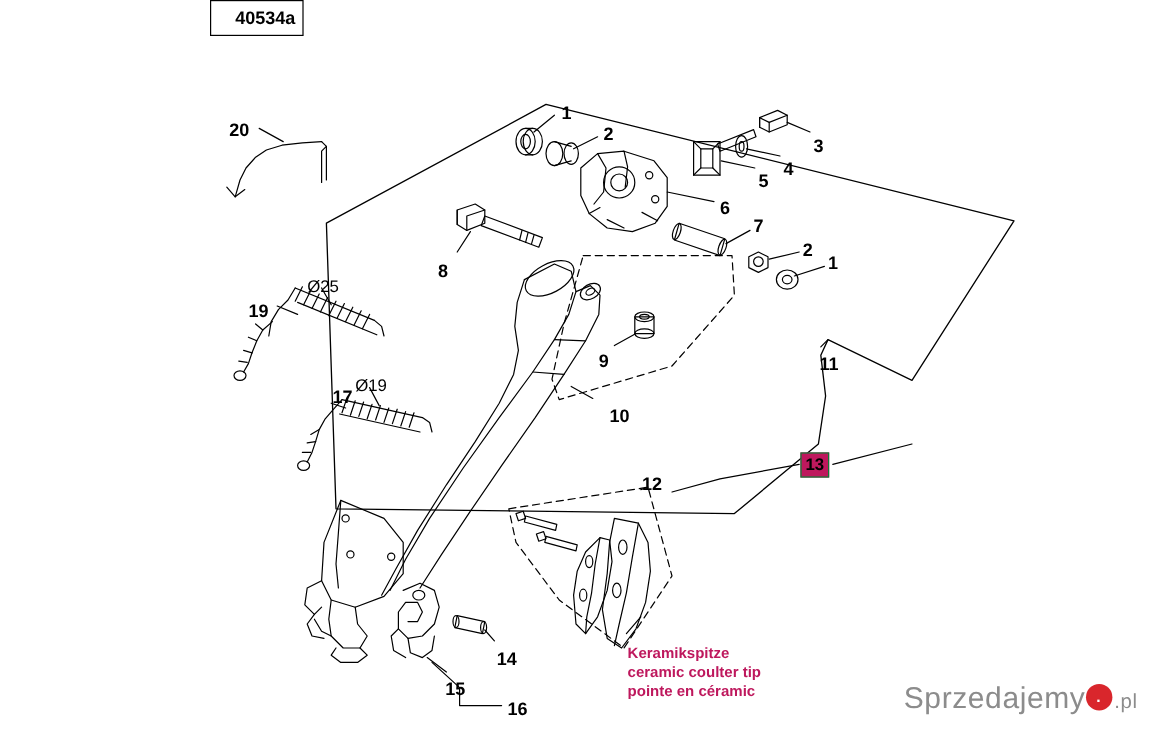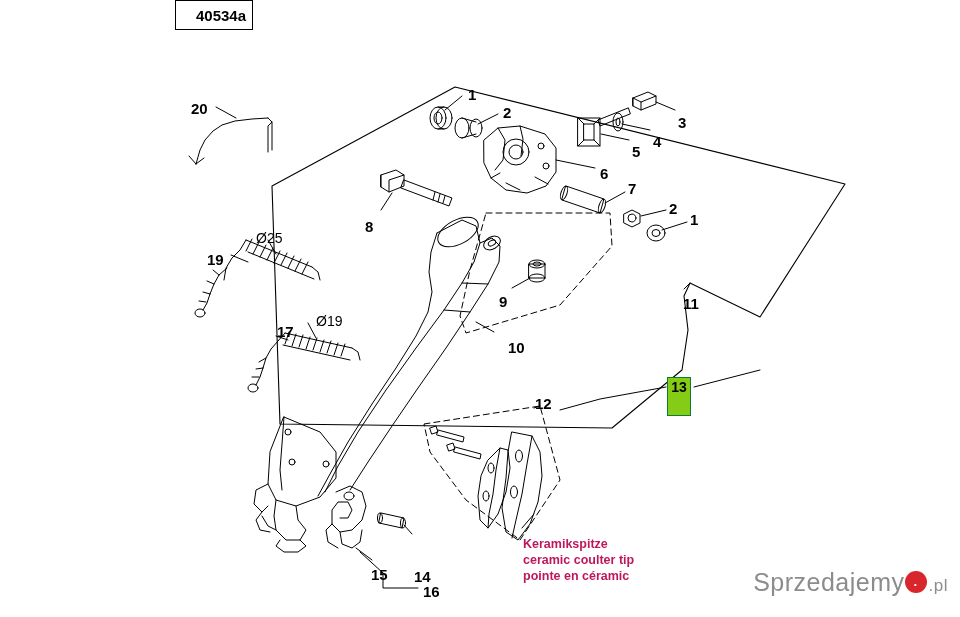--- a/index.html
+++ b/index.html
@@ -57,22 +57,22 @@
     font-family: "Liberation Sans", sans-serif;
     font-weight: bold;
     font-size: 15px;
     color: #000000;
   }
   .highlight-13 {
     position: absolute;
     left: 667px;
     top: 377px;
     width: 24px;
-    height: 39px;
-    background: #84cc16;
+    height: 21px;
+    background: #be185d;
     border: 1px solid #0f7a35;
     box-sizing: border-box;
   }
   .highlight-13 span {
     display: block;
     width: 100%;
     line-height: 19px;
     text-align: center;
     font-family: "Liberation Sans", sans-serif;
     font-weight: bold;
@@ -347,30 +347,30 @@
   <div class="callout" style="left:628px; top:180px;">7</div>
   <div class="callout" style="left:669px; top:200px;">2</div>
   <div class="callout" style="left:690px; top:211px;">1</div>
   <div class="callout" style="left:365px; top:218px;">8</div>
   <div class="callout" style="left:207px; top:251px;">19</div>
   <div class="callout" style="left:253px; top:323px;margin-left:24px;">17</div>
   <div class="callout" style="left:499px; top:293px;">9</div>
   <div class="callout" style="left:683px; top:295px;">11</div>
   <div class="callout" style="left:508px; top:339px;">10</div>
   <div class="callout" style="left:535px; top:395px;">12</div>
-  <div class="callout" style="left:414px; top:541px;margin-top:27px;">14</div>
+  <div class="callout" style="left:414px; top:541px;">14</div>
   <div class="callout" style="left:371px; top:566px;">15</div>
   <div class="callout" style="left:423px; top:583px;">16</div>
 
   <div class="highlight-13">
     <span>13</span>
   </div>
 
   <div class="dim-label" style="left:256px; top:230px;">Ø25</div>
-  <div class="dim-label" style="left:296px; top:313px;margin-left:20px;">Ø19</div>
+  <div class="dim-label" style="left:296px; top:313px;">Ø19</div>
 
   <div class="caption">
     <div>Keramikspitze</div>
     <div>ceramic coulter tip</div>
     <div>pointe en céramic</div>
   </div>
 
   <div class="watermark">
     <span>Sprzedajemy</span><span class="dot">.</span><span class="suffix">.pl</span>
   </div>

